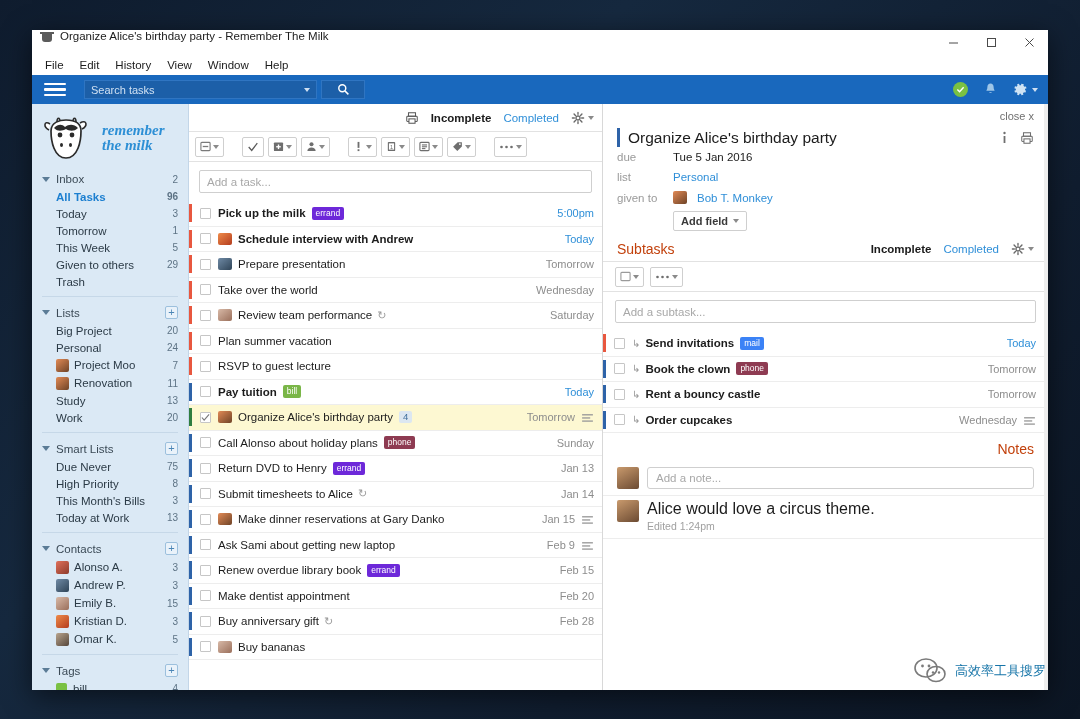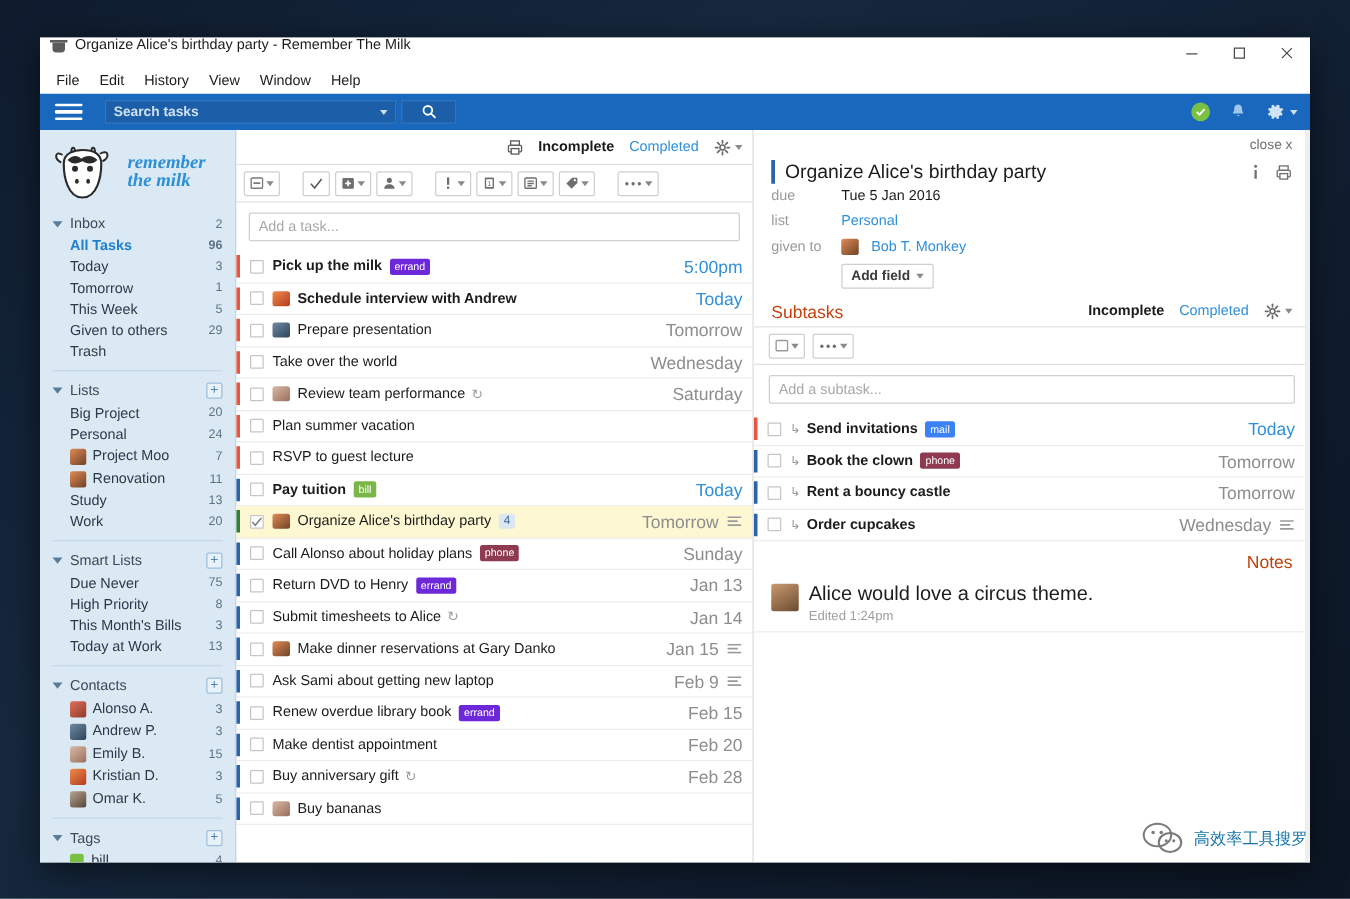--- a/index.html
+++ b/index.html
@@ -49,21 +49,21 @@
   .menuitem {
     font-size: 11.5px; color: #1c1c1c; padding: 2px 7px; white-space: nowrap;
   }
   
   .appheader {
     height: 29px; background: #1968bd; display: flex; align-items: center;
     padding: 0 10px; flex: none; position: relative;
   }
   .hamburger { width: 26px; height: 20px; display:flex; flex-direction:column; justify-content:center; gap:3px; padding: 0 2px;}
   .hamburger span { display:block; height: 2.5px; background: #fff; border-radius: 1px; }
-  .searchwrap { margin-left: 16px; display: flex; align-items: center; gap: 4px; font-weight: bold; }
+  .searchwrap { margin-left: 16px; display: flex; align-items: center; gap: 4px; }
   .searchbox {
     width: 233px; height: 19px; background: #1c5fa8; border: 1px solid #2f75c2;
     display: flex; align-items: center; padding: 0 6px;
   }
   .searchbox .ph { font-size: 11px; color: #cfe0f2; flex: 1; }
   .caret-w { width:0;height:0;border-left:3.5px solid transparent;border-right:3.5px solid transparent;border-top:4px solid #cfe0f2; }
   .searchbtn {
     width: 44px; height: 19px; background: #1c5fa8; border: 1px solid #2f75c2;
     display: flex; align-items: center; justify-content: center;
   }
@@ -160,21 +160,21 @@
   }
   .tag.errand { background: #6d28d9; }
   .tag.bill { background: #7ab648; }
   .tag.phone { background: #8e3b52; }
   .tag.mail { background: #3b82f6; }
   .subcount {
     font-size: 9.5px; color: #41709c; background: #dce7f1; border-radius: 2px;
     padding: 0 4px; margin-left: 6px; line-height: 12px;
   }
   .tright { margin-left: auto; display: flex; align-items: center; gap: 6px; }
-  .tdate { font-size: 14px; color: #8d8d8d; white-space: nowrap; }
+  .tdate { font-size: 11px; color: #8d8d8d; white-space: nowrap; }
   .tdate.blue { color: #2f8fd8; }
   .avat {
     width: 14px; height: 12px; border-radius: 2px; margin-right: 6px; flex: none;
   }
   .recur { color: #9a9a9a; margin-left: 5px; font-size: 11px; }
   
   .right {
     flex: 1; background: #fff; display: flex; flex-direction: column; min-width: 0;
     position: relative; overflow: hidden;
   }
@@ -855,20 +855,26 @@
                 </svg></span>
             </div>
           </div>
         </div>
 
       <div class="notes-head">
         <div class="sec-title">Notes</div>
       </div>
       <div class="noterow">
         <div class="note-ava"></div>
+        <div class="note-input">
+          <span>Add a note...</span>
+        </div>
+      </div>
+      <div class="noterow">
+        <div class="note-ava"></div>
         <div>
           <div class="note-txt">Alice would love a circus theme.</div>
           <div class="note-meta">Edited 1:24pm</div>
         </div>
       </div>
       <div class="scrollbar"></div>
     </div>
 
   </div>
 </div>

